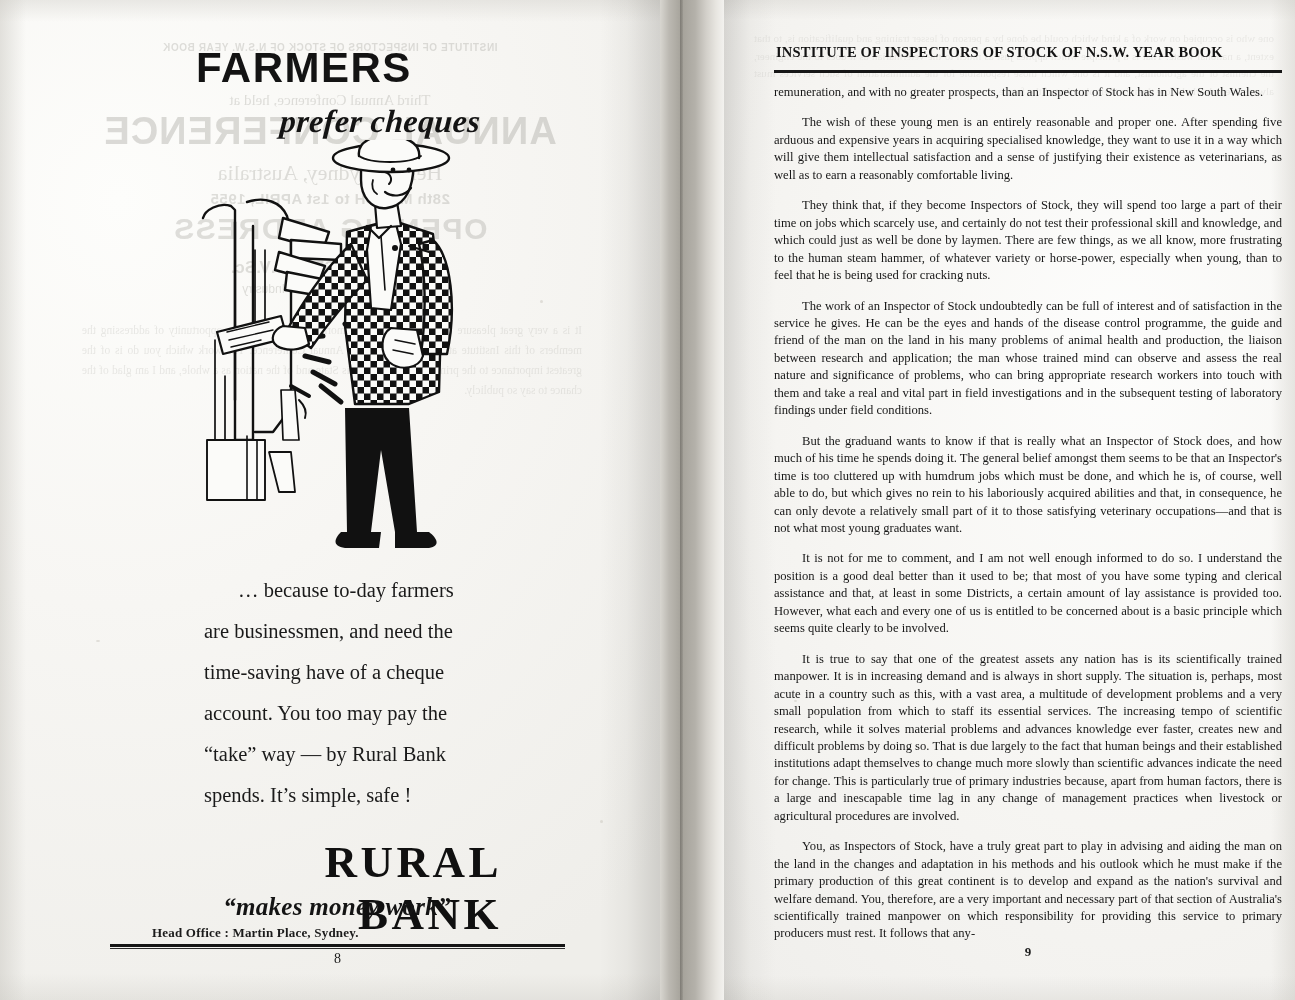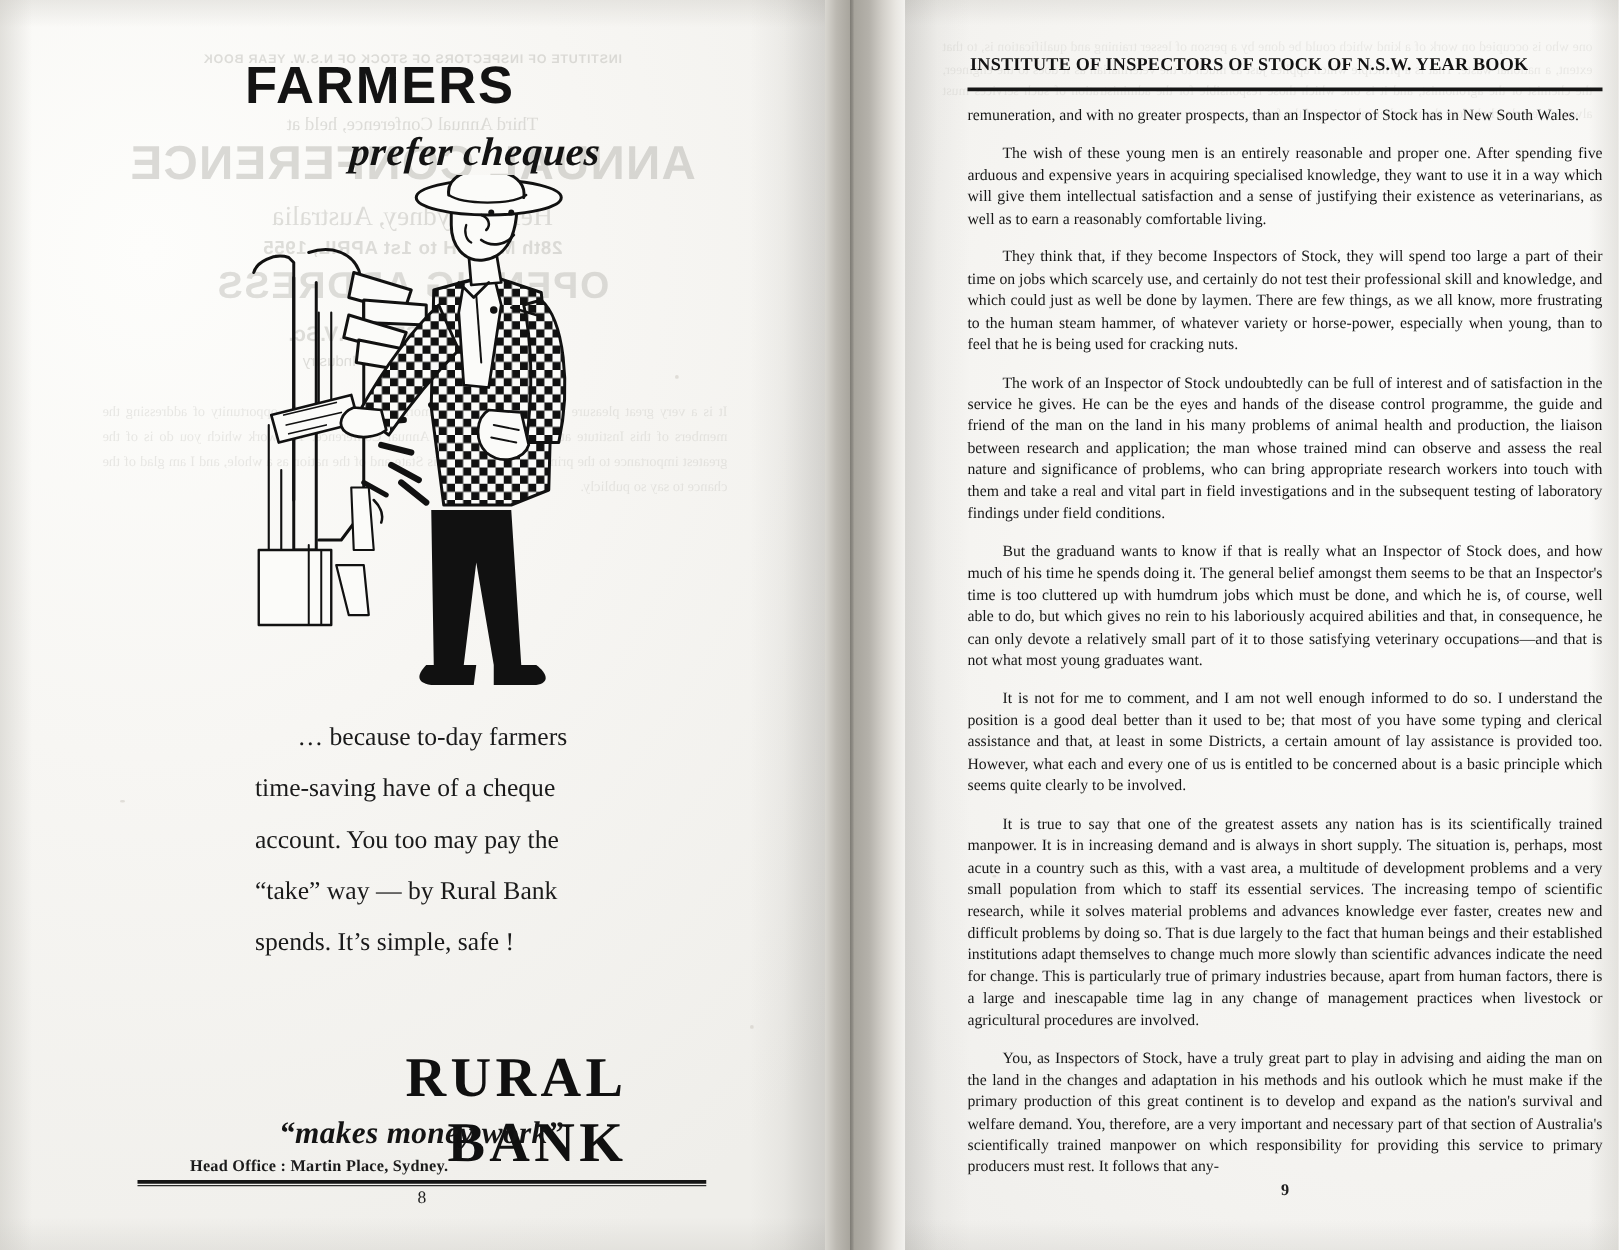--- a/index.html
+++ b/index.html
@@ -286,20 +286,21 @@
             <circle cx="198" cy="30" r="2.4" fill="#111" stroke="none"></circle>
             <circle cx="214" cy="30" r="2.4" fill="#111" stroke="none"></circle>
             <path d="M190 52 C 198 58, 210 56, 216 48" stroke-width="2.2"></path>
             <path d="M178 40 C 176 46, 178 52, 182 54" stroke-width="1.8"></path>
           </g>
         </svg>
       </div>
 
       <div class="ad-copy">
         <span class="ln first">… because to-day farmers</span>
+        <span class="ln">are businessmen, and need the</span>
         <span class="ln">time-saving have of a cheque</span>
         <span class="ln">account.   You too may pay the</span>
         <span class="ln">“take” way — by Rural Bank</span>
         <span class="ln">spends.   It’s simple, safe !</span>
       </div>
 
       <div class="ad-bank">RURAL BANK</div>
       <div class="ad-slogan">“makes money work”</div>
       <div class="ad-office">Head Office :   Martin Place, Sydney.</div>
 

